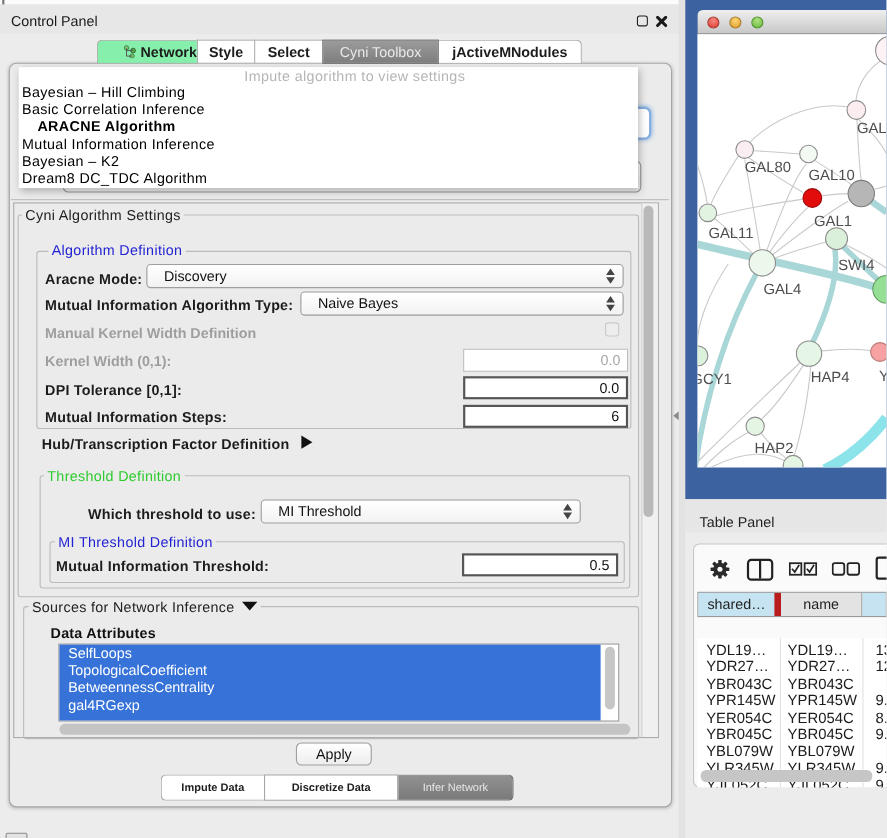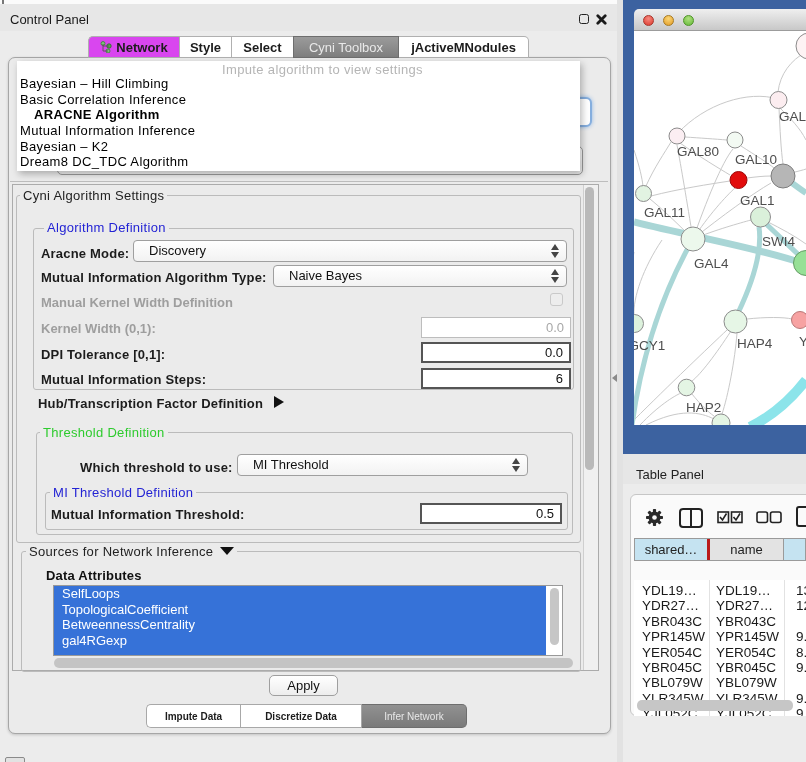--- a/index.html
+++ b/index.html
@@ -23,21 +23,21 @@
 <div class="abs" style="left:10px;top:12px;font-size:13px;color:#1a1a1a">Control Panel</div>
 
 <div class="abs" style="left:579px;top:14px;width:10px;height:10px;border:1.6px solid #222;border-radius:2.5px"></div>
 <svg class="abs" style="left:596px;top:14px" width="11" height="11" viewBox="0 0 11 11">
     <path d="M1.8 1.8 L9.2 9.2 M9.2 1.8 L1.8 9.2" stroke="#1a1a1a" stroke-width="2.8" stroke-linecap="round"></path>
   </svg>
 
 <div class="abs" style="left:8px;top:57px;width:603px;height:677px;background:#ebebeb;border:1px solid #a6a6a6;border-radius:7px;box-shadow:0 1px 3px rgba(0,0,0,0.18)"></div>
 
 <div class="abs" style="left:88px;top:36px;height:22px;display:flex;font-size:13px;font-weight:bold;color:#1c1c1c">
-<div style="width:91px;background:#d946ef;border:1px solid #b0b0b0;border-right:none;border-radius:5px 0 0 0;display:flex;align-items:center;justify-content:center;gap:4px"><svg width="12" height="12" viewBox="0 0 12 12">
+<div style="width:91px;background:#86efac;border:1px solid #b0b0b0;border-right:none;border-radius:5px 0 0 0;display:flex;align-items:center;justify-content:flex-end;gap:4px"><svg width="12" height="12" viewBox="0 0 12 12">
         <circle cx="3" cy="2.5" r="2" fill="#7cc576" stroke="#3a7d3a" stroke-width="0.8"></circle>
         <circle cx="9" cy="5" r="2.2" fill="#58a84e" stroke="#2c642c" stroke-width="0.8"></circle>
         <circle cx="8" cy="10" r="2" fill="#7cc576" stroke="#3a7d3a" stroke-width="0.8"></circle>
         <path d="M3 3 L3 10 L8 10 M3 5 L9 5" stroke="#555" stroke-width="0.9" fill="none"></path>
       </svg>Network</div>
 <div style="width:52px;background:#fff;border:1px solid #b0b0b0;border-right:none;display:flex;align-items:center;justify-content:center">Style</div>
 <div style="width:62px;background:#fff;border:1px solid #b0b0b0;border-right:none;display:flex;align-items:center;justify-content:center">Select</div>
 <div style="width:106px;background:linear-gradient(#9b9b9b,#7e7e7e);border:1px solid #6e6e6e;display:flex;align-items:center;justify-content:center;color:#e9e9e9;font-weight:normal">Cyni Toolbox</div>
 <div style="width:130px;background:#fff;border:1px solid #b0b0b0;border-left:none;border-radius:0 5px 0 0;display:flex;align-items:center;justify-content:center">jActiveMNodules</div>
 </div>
@@ -218,21 +218,21 @@
     <path d="M3 6 L5.5 9 L9.5 2.5" stroke="#222" stroke-width="1.6" fill="none"></path>
     <path d="M16.5 6 L19 9 L23 2.5" stroke="#222" stroke-width="1.6" fill="none"></path>
   </svg>
 <svg class="abs" style="left:756px;top:511px" width="26" height="13" viewBox="0 0 26 13">
     <rect x="1" y="1" width="10.5" height="10.5" fill="none" stroke="#222" stroke-width="1.6" rx="2"></rect>
     <rect x="14.5" y="1" width="10.5" height="10.5" fill="none" stroke="#222" stroke-width="1.6" rx="2"></rect>
   </svg>
 <div class="abs" style="left:796px;top:506px;width:16px;height:21px;border:2.5px solid #222;border-radius:3px;background:#fafafa"></div>
 
 <div class="abs" style="left:634px;top:538px;width:172px;height:23px;display:flex;font-size:13px;color:#222;border:1px solid #9a9a9a">
-<div style="width:75px;background:#c5e3f1;border-right:3px solid #b91c1c;display:flex;align-items:center;justify-content:center">shared…</div>
+<div style="width:75px;background:#c5e3f1;border-right:6px solid #b91c1c;display:flex;align-items:center;justify-content:center">shared…</div>
 <div style="width:74px;background:#e3e3e3;border-right:1px solid #9a9a9a;display:flex;align-items:center;justify-content:center">name</div>
 <div style="flex:1;background:#c5e3f1"></div>
 </div>
 
 <div class="abs" style="left:634px;top:580px;width:172px;height:136px;background:#fff;overflow:hidden;font-size:13.5px;color:#1a1a1a;padding-top:3px">
 <div style="position:absolute;left:75px;top:0;width:1px;height:136px;background:#e2e2e2"></div>
 <div style="position:absolute;left:150px;top:0;width:1px;height:136px;background:#e2e2e2"></div>
 <div style="line-height:15.4px;white-space:pre"><span style="padding-left:8px">YDL19…</span><span style="position:absolute;left:82px">YDL19…</span><span style="position:absolute;left:162px">13</span></div>
 <div style="line-height:15.4px;white-space:pre"><span style="padding-left:8px">YDR27…</span><span style="position:absolute;left:82px">YDR27…</span><span style="position:absolute;left:162px">12</span></div>
 <div style="line-height:15.4px;white-space:pre"><span style="padding-left:8px">YBR043C</span><span style="position:absolute;left:82px">YBR043C</span></div>

